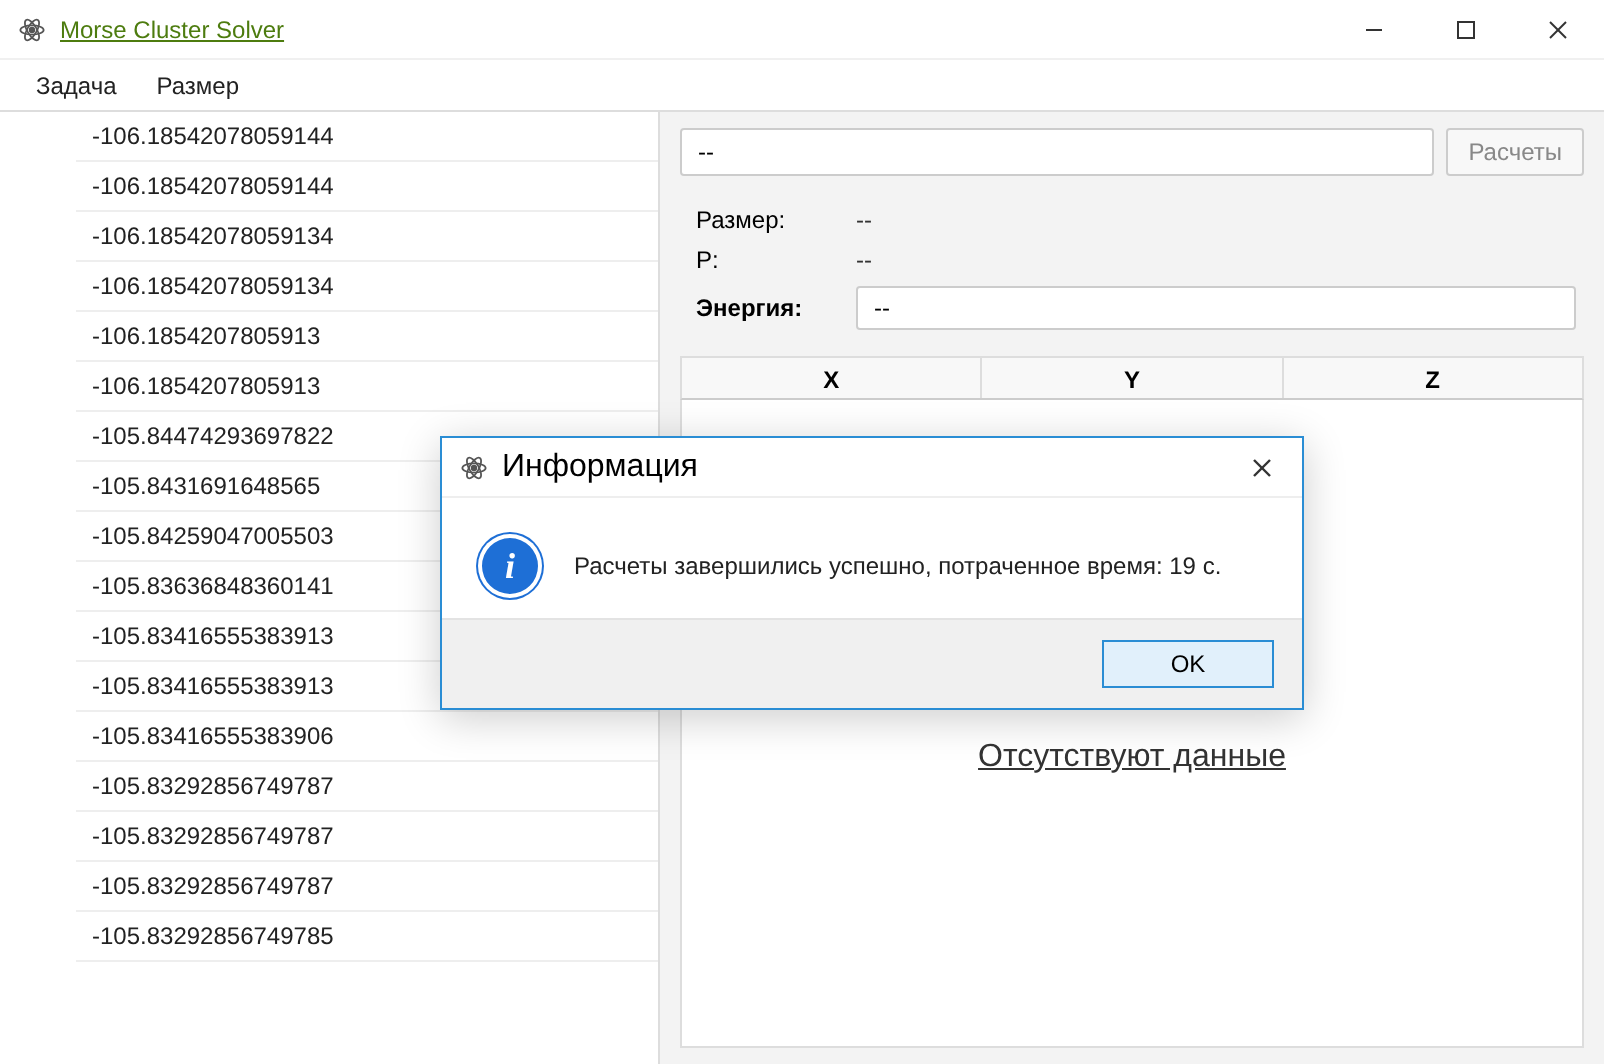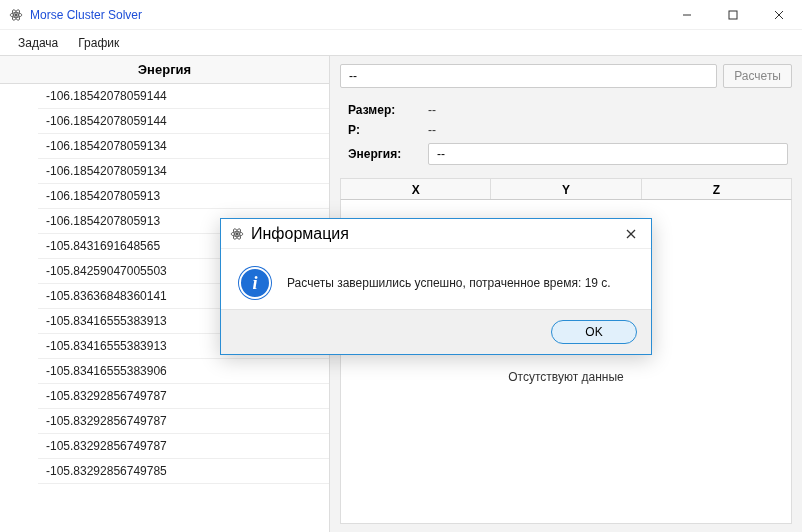--- a/index.html
+++ b/index.html
@@ -20,21 +20,21 @@
     background: #fff;
     border-bottom: 1px solid #f0f0f0;
   }
   .titlebar .app-icon {
     width: 16px; height: 16px;
     margin-right: 6px;
     display: inline-flex;
     align-items: center; justify-content: center;
     color: #555;
   }
-  .titlebar .title { color: #1d4ed8; font-size: 12px; }
+  .titlebar .title { color: #4d7c0f; font-size: 12px; text-decoration: underline; }
   .win-controls {
     margin-left: auto;
     display: flex;
     height: 100%;
   }
   .win-btn {
     width: 46px;
     display: flex;
     align-items: center;
     justify-content: center;
@@ -118,21 +118,21 @@
   .info-grid {
     background: #f3f3f3;
     padding: 4px 0 10px 8px;
   }
   .info-row {
     display: flex;
     align-items: center;
     padding: 3px 0;
     font-size: 12px;
   }
-  .info-label { width: 80px; font-weight: bold; }
+  .info-label { width: 80px; font-weight: normal; }
   .info-row.energy .info-label { font-weight: bold; }
   .info-value { color: #333; }
   .energy-value-input {
     flex: 1;
     height: 22px;
     border: 1px solid #ccc;
     border-radius: 2px;
     padding: 2px 8px;
     font-size: 12px;
     background: #fff;
@@ -159,22 +159,23 @@
     background: #fff;
     border: 1px solid #ddd;
     border-top: none;
     position: relative;
   }
   .no-data {
     position: absolute;
     left: 50%;
     top: 170px;
     transform: translateX(-50%);
-    font-size: 12px;
+    font-size: 16px;
     color: #333;
+    text-decoration: underline;
   }
   .dialog-overlay {
     position: absolute;
     left: 220px;
     top: 218px;
     width: 432px;
     background: #fff;
     border: 1px solid #2a8dd4;
     box-shadow: 0 4px 20px rgba(0,0,0,0.2);
   }
@@ -226,21 +227,21 @@
     padding: 10px 14px;
     display: flex;
     justify-content: flex-end;
     border-top: 1px solid #e3e3e3;
   }
   .ok-btn {
     width: 86px;
     height: 24px;
     border: 1px solid #2a8dd4;
     background: #e1f0fb;
-    border-radius: 12px;
+    border-radius: 0;
     font-size: 12px;
   }
   svg.atom { width:14px; height:14px; }
 </style>
 </head>
 <body>
 
 <div class="titlebar">
   <span class="app-icon">
     <svg class="atom" viewBox="0 0 24 24" fill="none" stroke="currentColor" stroke-width="1.5">
@@ -266,33 +267,33 @@
       <svg width="10" height="10">
           <line x1="1" y1="1" x2="9" y2="9" stroke="#333" stroke-width="1"></line>
           <line x1="9" y1="1" x2="1" y2="9" stroke="#333" stroke-width="1"></line>
         </svg>
     </div>
   </div>
 </div>
 
 <div class="menubar">
   <div class="menu-item">Задача</div>
-  <div class="menu-item">График</div>
+  <div class="menu-item">Размер</div>
 </div>
 
 <div class="content">
   <div class="left-panel">
-    <div class="energy-header">Энергия</div>
     <div class="energy-list" id="energyList">
         <div class="energy-row">-106.18542078059144</div>
         <div class="energy-row">-106.18542078059144</div>
         <div class="energy-row">-106.18542078059134</div>
         <div class="energy-row">-106.18542078059134</div>
         <div class="energy-row">-106.1854207805913</div>
         <div class="energy-row">-106.1854207805913</div>
+        <div class="energy-row">-105.84474293697822</div>
         <div class="energy-row">-105.8431691648565</div>
         <div class="energy-row">-105.84259047005503</div>
         <div class="energy-row">-105.83636848360141</div>
         <div class="energy-row">-105.83416555383913</div>
         <div class="energy-row">-105.83416555383913</div>
         <div class="energy-row">-105.83416555383906</div>
         <div class="energy-row">-105.83292856749787</div>
         <div class="energy-row">-105.83292856749787</div>
         <div class="energy-row">-105.83292856749787</div>
         <div class="energy-row">-105.83292856749785</div>

